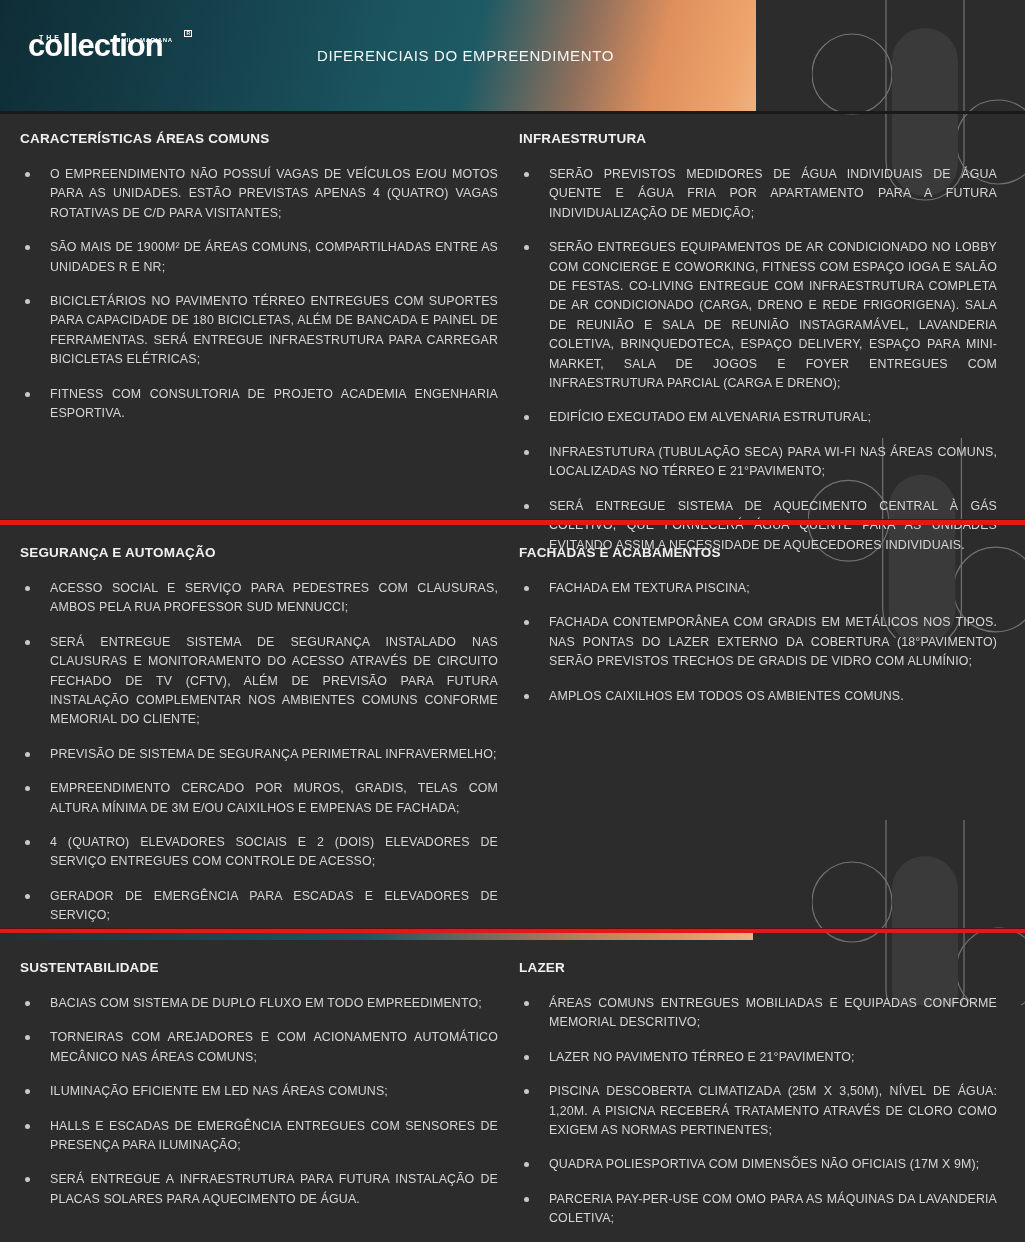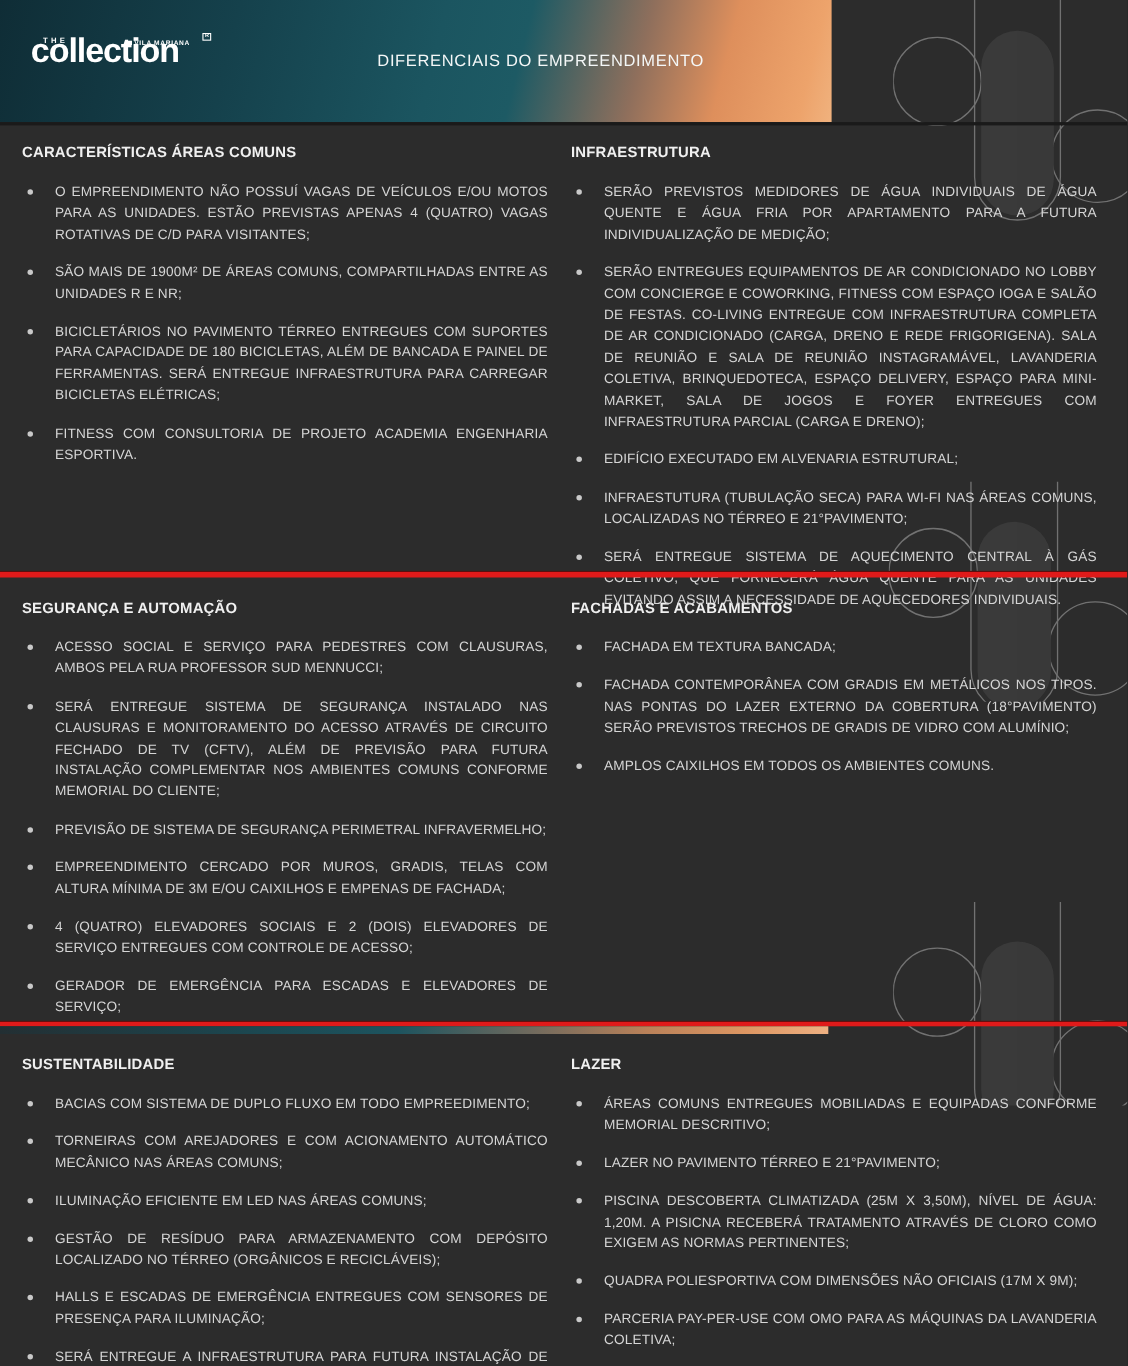--- a/index.html
+++ b/index.html
@@ -41,21 +41,21 @@
   .logo-sub{
     position:absolute;left:88px;top:7px;font-size:6px;font-weight:bold;
     letter-spacing:.6px;white-space:nowrap;
   }
   .logo-sub .sq{display:inline-block;width:4px;height:4px;background:#fff;margin-right:2px;}
   .logo-reg{
     position:absolute;right:6px;top:0;font-size:5px;font-weight:bold;
     border:1px solid #fff;padding:0 1px;line-height:5px;
   }
   .header-title{
-    position:absolute;left:343px;top:0;height:111px;display:flex;align-items:center;
+    position:absolute;left:317px;top:0;height:111px;display:flex;align-items:center;
     color:#f4f7f7;font-size:15px;letter-spacing:.6px;font-weight:normal;
   }
 
   
   .content{position:relative;z-index:1;}
   .row{
     display:grid;grid-template-columns:478px 1fr;column-gap:21px;
     padding:0 28px 0 20px;box-sizing:border-box;overflow:visible;
   }
   .row1{height:409px;}
@@ -172,40 +172,39 @@
           <li>SERÁ ENTREGUE SISTEMA DE SEGURANÇA INSTALADO NAS CLAUSURAS E MONITORAMENTO DO ACESSO ATRAVÉS DE CIRCUITO FECHADO DE TV (CFTV), ALÉM DE PREVISÃO PARA FUTURA INSTALAÇÃO COMPLEMENTAR NOS AMBIENTES COMUNS CONFORME MEMORIAL DO CLIENTE;</li>
           <li>PREVISÃO DE SISTEMA DE SEGURANÇA PERIMETRAL INFRAVERMELHO;</li>
           <li>EMPREENDIMENTO CERCADO POR MUROS, GRADIS, TELAS COM ALTURA MÍNIMA DE 3M E/OU CAIXILHOS E EMPENAS DE FACHADA;</li>
           <li>4 (QUATRO) ELEVADORES SOCIAIS E 2 (DOIS) ELEVADORES DE SERVIÇO ENTREGUES COM CONTROLE DE ACESSO;</li>
           <li>GERADOR DE EMERGÊNCIA PARA ESCADAS E ELEVADORES DE SERVIÇO;</li>
         </ul>
       </div>
       <div class="section">
         <h2>FACHADAS E ACABAMENTOS</h2>
         <ul>
-          <li>FACHADA EM TEXTURA BANCADA;</li>
+          <li>FACHADA EM TEXTURA PISCINA;</li>
           <li>FACHADA CONTEMPORÂNEA COM GRADIS EM METÁLICOS NOS TIPOS. NAS PONTAS DO LAZER EXTERNO DA COBERTURA (18°PAVIMENTO) SERÃO PREVISTOS TRECHOS DE GRADIS DE VIDRO COM ALUMÍNIO;</li>
           <li>AMPLOS CAIXILHOS EM TODOS OS AMBIENTES COMUNS.</li>
         </ul>
       </div>
     </div>
 
     <div class="divider divider2">
       <div class="divider-red"></div>
       <div class="divider-grad"></div>
     </div>
 
     <div class="row row3">
       <div class="section">
         <h2>SUSTENTABILIDADE</h2>
         <ul>
           <li>BACIAS COM SISTEMA DE DUPLO FLUXO EM TODO EMPREEDIMENTO;</li>
           <li>TORNEIRAS COM AREJADORES E COM ACIONAMENTO AUTOMÁTICO MECÂNICO NAS ÁREAS COMUNS;</li>
           <li>ILUMINAÇÃO EFICIENTE EM LED NAS ÁREAS COMUNS;</li>
-          <li>GESTÃO DE RESÍDUO PARA ARMAZENAMENTO COM DEPÓSITO LOCALIZADO NO TÉRREO (ORGÂNICOS E RECICLÁVEIS);</li>
           <li>HALLS E ESCADAS DE EMERGÊNCIA ENTREGUES COM SENSORES DE PRESENÇA PARA ILUMINAÇÃO;</li>
           <li>SERÁ ENTREGUE A INFRAESTRUTURA PARA FUTURA INSTALAÇÃO DE PLACAS SOLARES PARA AQUECIMENTO DE ÁGUA.</li>
         </ul>
       </div>
       <div class="section">
         <h2>LAZER</h2>
         <ul>
           <li>ÁREAS COMUNS ENTREGUES MOBILIADAS E EQUIPADAS CONFORME MEMORIAL DESCRITIVO;</li>
           <li>LAZER NO PAVIMENTO TÉRREO E 21°PAVIMENTO;</li>
           <li>PISCINA DESCOBERTA CLIMATIZADA (25M X 3,50M), NÍVEL DE ÁGUA: 1,20M. A PISICNA RECEBERÁ TRATAMENTO ATRAVÉS DE CLORO COMO EXIGEM AS NORMAS PERTINENTES;</li>

